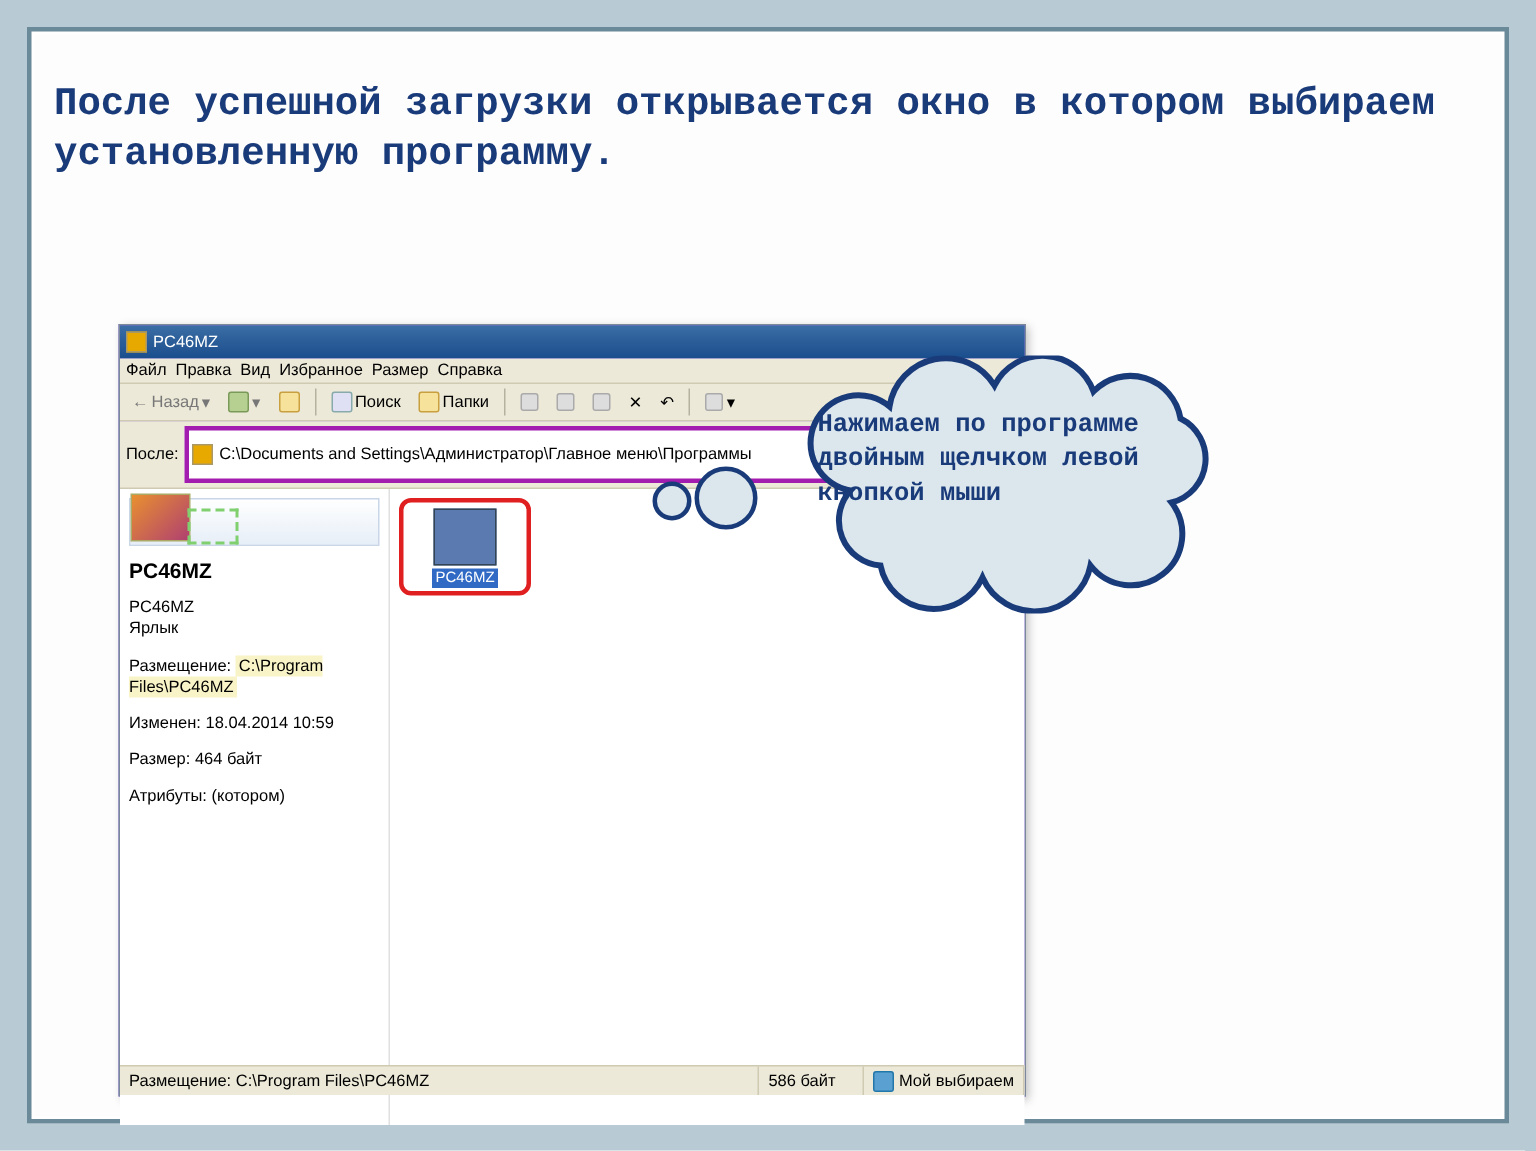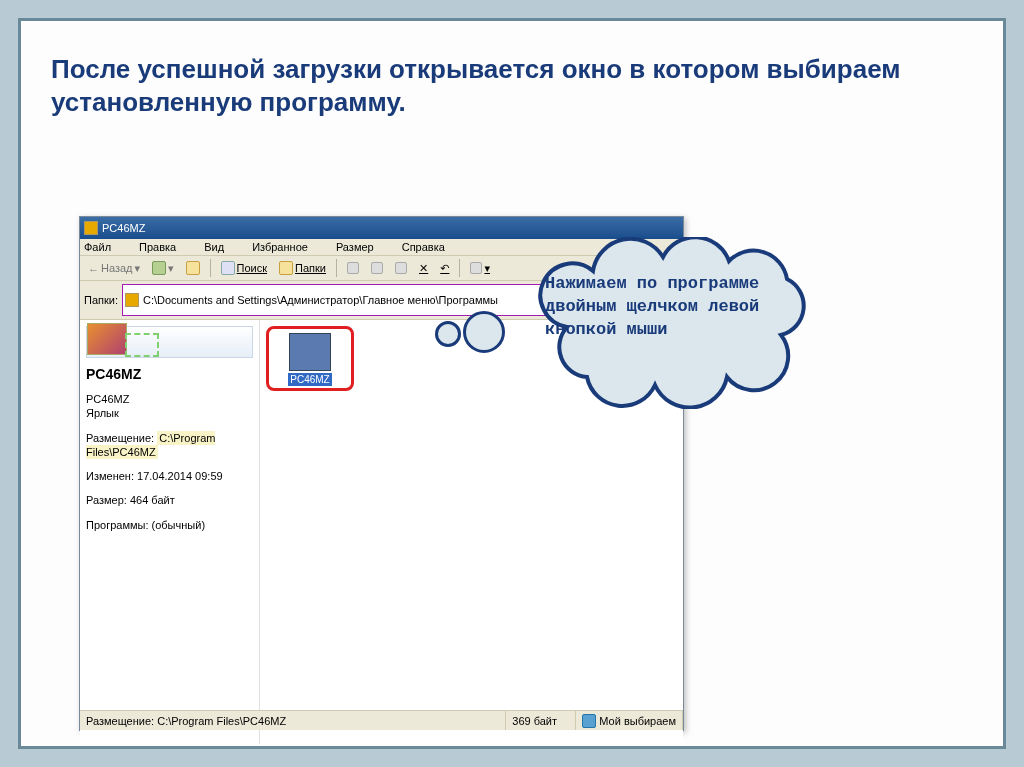--- a/index.html
+++ b/index.html
@@ -12,22 +12,22 @@
     position: relative;
   }
   .slide-frame {
     position: absolute;
     top: 18px; left: 18px; right: 18px; bottom: 18px;
     background: #fdfdfd;
     border: 3px solid #6a8a9a;
     box-shadow: inset 0 0 0 2px #ffffff;
   }
   .slide-title {
-    margin: 32px 30px 12px 30px;
-    font-family: Liberation Sans, sans-serif;
+    margin: 32px 30px 12px 15px;
+    font-family: Liberation Mono, monospace;
     font-weight: bold;
     font-size: 26px;
     color: #1a3b7a;
     line-height: 1.25;
   }
   .win-window {
     position: absolute;
     left: 58px; top: 195px;
     width: 605px; height: 515px;
     border: 1px solid #7b8a9a;
@@ -49,21 +49,21 @@
     width: 14px; height: 14px;
     background: #e7a800;
     border: 1px solid #a96;
     margin-right: 4px;
     display: inline-block;
   }
   .menubar {
     background: #ece9d8;
     padding: 2px 4px;
     display: flex;
-    gap: 28px;
+    gap: 6px;
     border-bottom: 1px solid #cfcab2;
     font-size: 11px;
     text-align: right;
   }
   .menubar span { cursor: default; }
   .toolbar {
     background: #ece9d8;
     padding: 3px 4px;
     display: flex;
     align-items: center;
@@ -71,21 +71,21 @@
     border-bottom: 1px solid #cfcab2;
     font-size: 11px;
   }
   .tb-btn {
     display: inline-flex;
     align-items: center;
     gap: 2px;
     padding: 2px 4px;
     color: #777;
   }
-  .tb-btn.enabled { color: #000; text-decoration: underline; }
+  .tb-btn.enabled { color: #000; }
   .tb-ico {
     width: 14px; height: 14px;
     display: inline-block;
     background: #b5d090;
     border: 1px solid #7a9a5a;
     border-radius: 2px;
   }
   .tb-ico.search { background:#e0e0f5; border-color:#8aa; }
   .tb-ico.folder { background:#f7e29c; border-color:#c8a040; }
   .tb-ico.small { width:12px; height:12px; background:#ddd; border-color:#aaa; }
@@ -95,25 +95,25 @@
     padding: 3px 4px;
     display: flex;
     align-items: center;
     gap: 4px;
     border-bottom: 1px solid #cfcab2;
     font-size: 11px;
   }
   .addrbar-field {
     flex: 1;
     background: #fff;
-    border: 1px solid #a21caf;
-    height: 32px;
-    display: flex;
-    align-items: center;
-    padding: 0 2px;
+    border: 3px solid #a21caf;
+    height: 22px;
+    display: flex;
+    align-items: center;
+    padding: 16px 2px;
     font-size: 11px;
     white-space: nowrap;
     overflow: hidden;
   }
   .addrbar-field .ico {
     width: 14px; height: 14px;
     background: #e7a800;
     border: 1px solid #a96;
     margin-right: 4px;
   }
@@ -314,21 +314,21 @@
           <span>↶</span>
         </span>
       <span class="tb-sep"></span>
       <span class="tb-btn enabled">
           <span class="tb-ico small"></span>
           <span>▾</span>
         </span>
     </div>
 
     <div class="addrbar">
-      <span>Папки:</span>
+      <span>После:</span>
       <div class="addrbar-field">
         <span class="ico"></span>
         <span>C:\Documents and Settings\Администратор\Главное меню\Программы</span>
       </div>
     </div>
 
     <div class="explorer-body">
       <div class="left-pane">
         <div class="task-header">
           <span class="big-ico"></span>
@@ -336,38 +336,38 @@
         </div>
         <div class="pane-title">PC46MZ</div>
         <div class="info-block">
           <div>PC46MZ</div>
           <div>Ярлык</div>
         </div>
         <div class="info-block">
           <span>Размещение:</span>
           <span class="info-hl">C:\Program Files\PC46MZ</span>
         </div>
-        <div class="info-block">Изменен: 17.04.2014 09:59</div>
+        <div class="info-block">Изменен: 18.04.2014 10:59</div>
         <div class="info-block">Размер: 464 байт</div>
-        <div class="info-block">Программы: (обычный)</div>
+        <div class="info-block">Атрибуты: (котором)</div>
       </div>
 
       <div class="content-pane">
         <span class="red-box">
           <div class="file-item highlighted">
             <div class="fi-ico"></div>
             <span class="sel-label">PC46MZ</span>
           </div>
         </span>
       </div>
     </div>
 
     <div class="statusbar">
       <div class="sb-cell left">Размещение: C:\Program Files\PC46MZ</div>
-      <div class="sb-cell mid">369 байт</div>
+      <div class="sb-cell mid">586 байт</div>
       <div class="sb-cell">
         <span class="sb-ico"></span>
         <span>Мой выбираем</span>
       </div>
     </div>
   </div>
 
   <div class="cloud">
     <svg class="cloud-main" viewBox="0 0 320 172">
       <path d="M50,90

